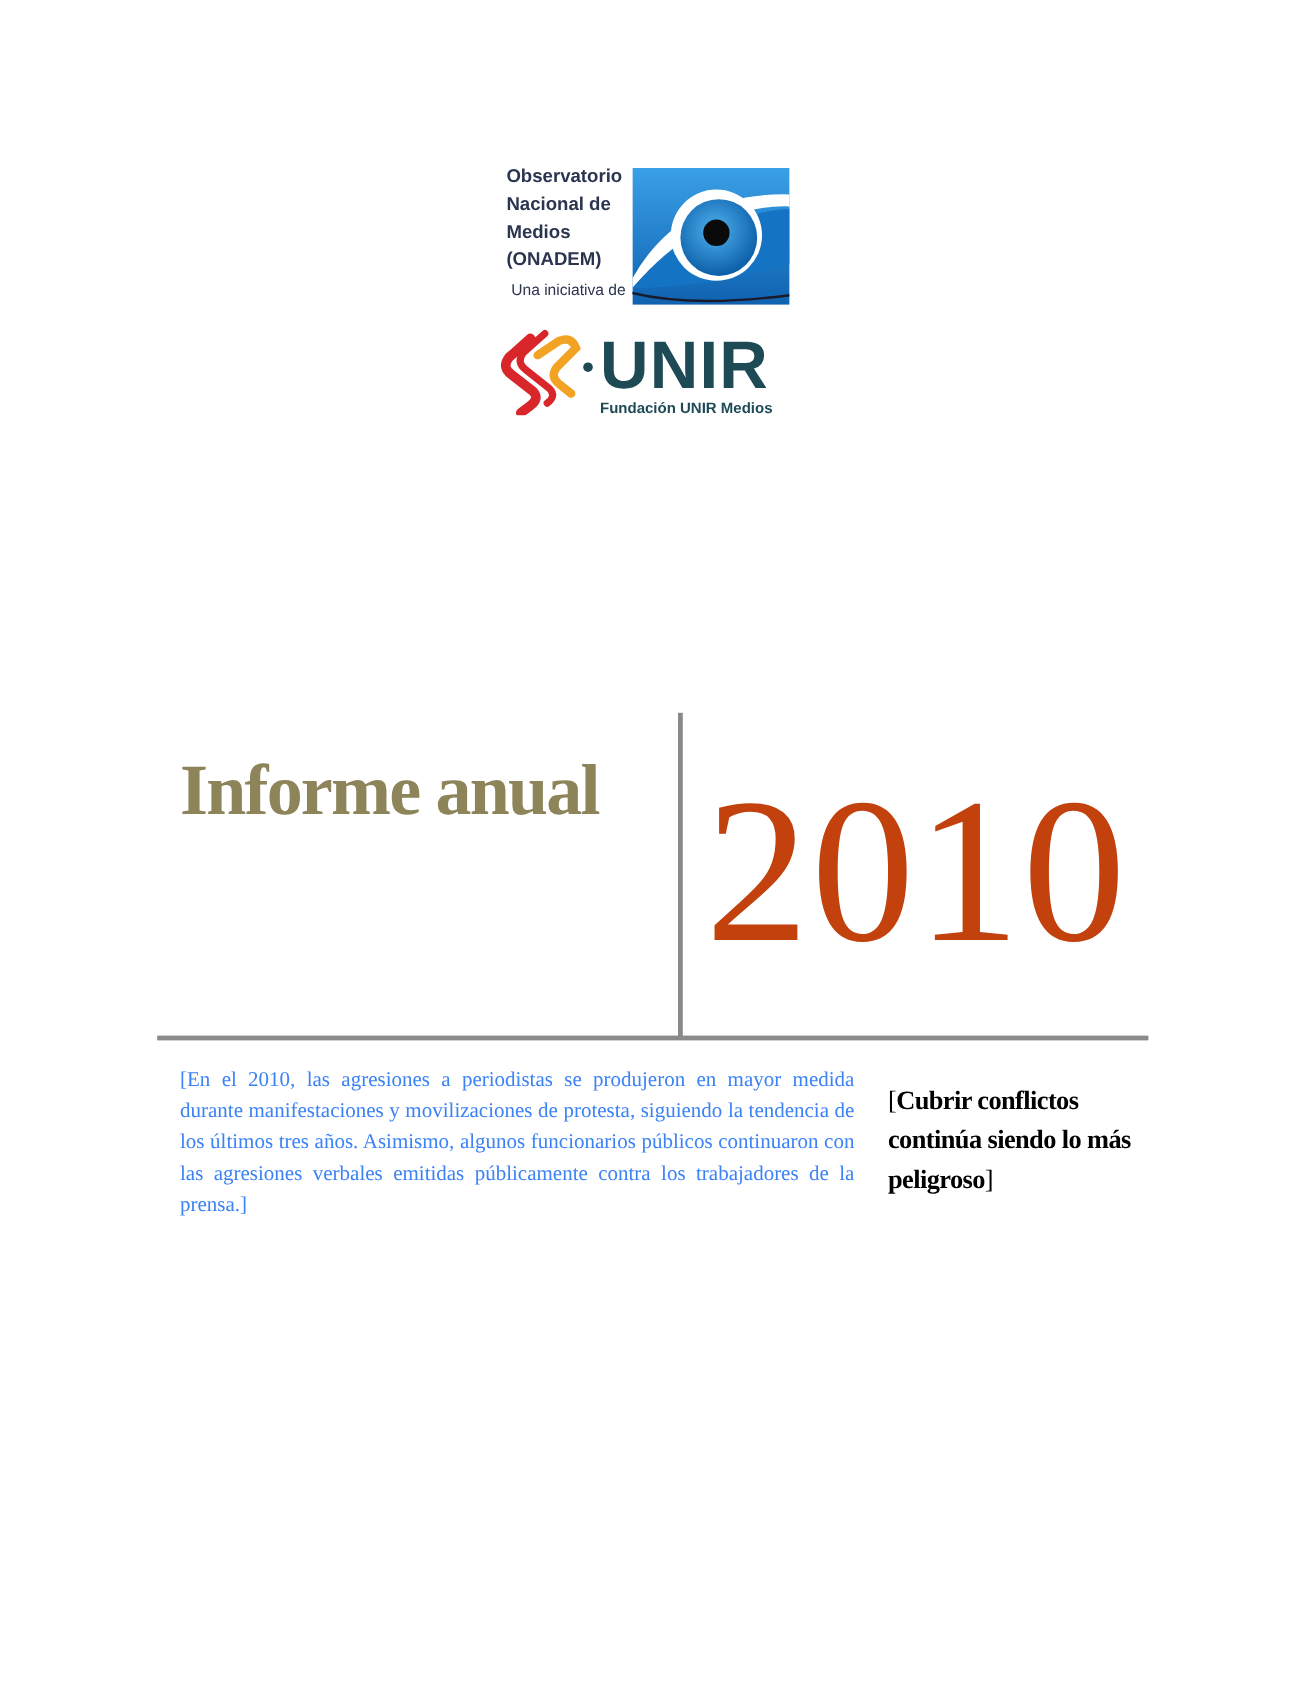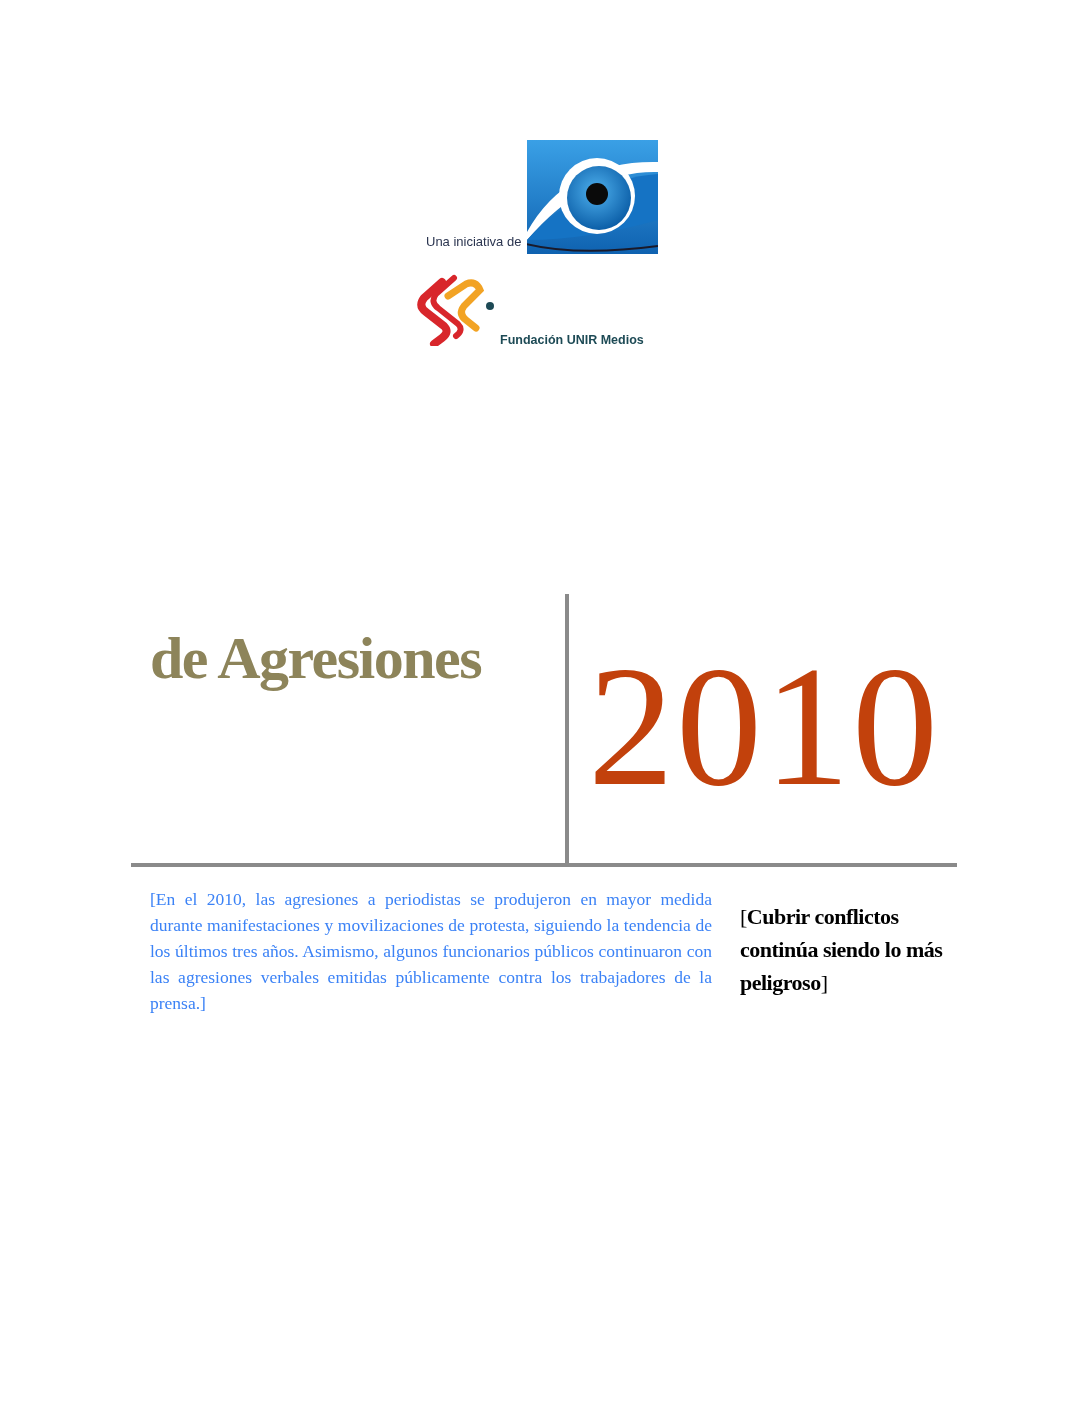--- a/index.html
+++ b/index.html
@@ -22,20 +22,26 @@
     .year { position: absolute; left: 588px; top: 640px; font-size: 172px; line-height: 172px; color: #c2410c; letter-spacing: 2px; }
 
     .summary { position: absolute; left: 150px; top: 886px; width: 562px; font-size: 17.5px; line-height: 26px; color: #3b82f6; text-align: justify; }
     .callout { position: absolute; left: 740px; top: 900px; width: 210px; font-size: 22px; line-height: 33px; color: #000; text-align: left; font-weight: bold; letter-spacing: -0.5px; }
     .callout .br { font-weight: normal; }
   </style>
 </head>
 <body>
 
 <div class="logo-onadem">
+  <div class="onadem-text">
+    <div>Observatorio</div>
+    <div>Nacional de</div>
+    <div>Medios</div>
+    <div>(ONADEM)</div>
+  </div>
   <div class="onadem-sub">Una iniciativa de</div>
   <svg class="eye-box" viewBox="0 0 131 114">
     <defs>
       <linearGradient id="bg" x1="0" y1="0" x2="0" y2="1">
         <stop offset="0" stop-color="#3aa0e6"></stop>
         <stop offset="1" stop-color="#0f62b0"></stop>
       </linearGradient>
       <radialGradient id="iris" cx="0.45" cy="0.4" r="0.6">
         <stop offset="0" stop-color="#4fb1ee"></stop>
         <stop offset="1" stop-color="#0c5fa8"></stop>
@@ -51,25 +57,26 @@
   </svg>
 </div>
 
 <div class="logo-unir">
   <svg class="unir-mark" viewBox="0 0 76 72">
     <path d="M28 8 L10 24 Q4 32 12 38 L30 52 Q36 58 28 64 L20 70" stroke="#d8262b" stroke-width="8" fill="none" stroke-linecap="round"></path>
     <path d="M40 4 L22 20 Q16 28 24 34 L44 50 Q50 56 42 62" stroke="#d8262b" stroke-width="6" fill="none" stroke-linecap="round"></path>
     <path d="M34 22 L52 10 Q62 6 66 16 L50 32 Q44 40 52 46 L62 54" stroke="#f2a324" stroke-width="7" fill="none" stroke-linecap="round"></path>
   </svg>
   <div class="unir-dot"></div>
+  <div class="unir-word">UNIR</div>
   <div class="unir-sub">Fundación UNIR Medios</div>
 </div>
 
 <div class="title">
-  <div>de Agresiones</div>
+  <div>Informe anual</div>
 </div>
 
 <div class="vline"></div>
 <div class="year">2010</div>
 <div class="hline"></div>
 
 <div class="summary">[En el 2010, las agresiones a periodistas se produjeron en mayor medida durante manifestaciones y movilizaciones de protesta, siguiendo la tendencia de los últimos tres años. Asimismo, algunos funcionarios públicos continuaron con las agresiones verbales emitidas públicamente contra los trabajadores de la prensa.]</div>
 
 <div class="callout"><span class="br">[</span><span>Cubrir conflictos continúa siendo lo más peligroso</span><span class="br">]</span></div>
 

